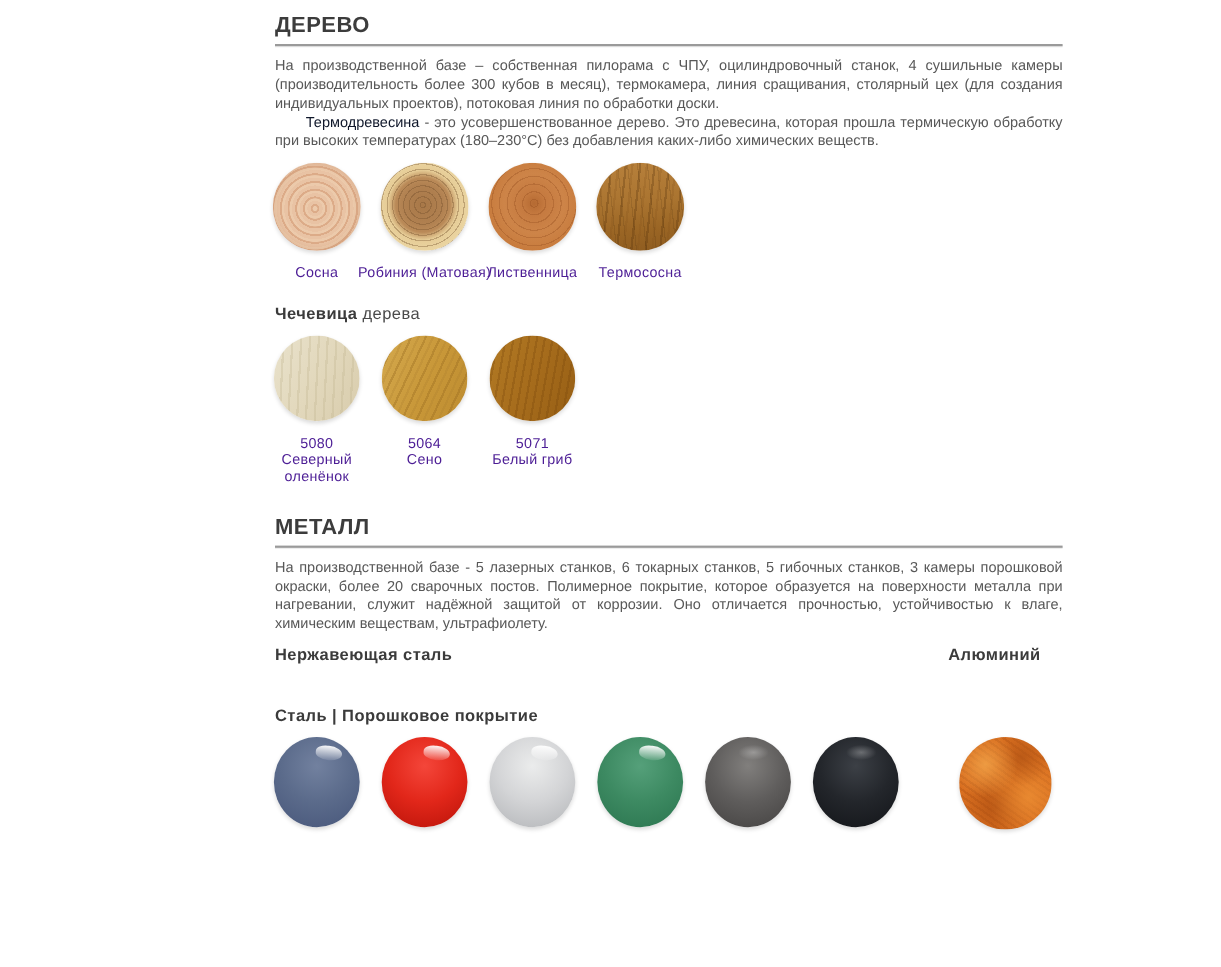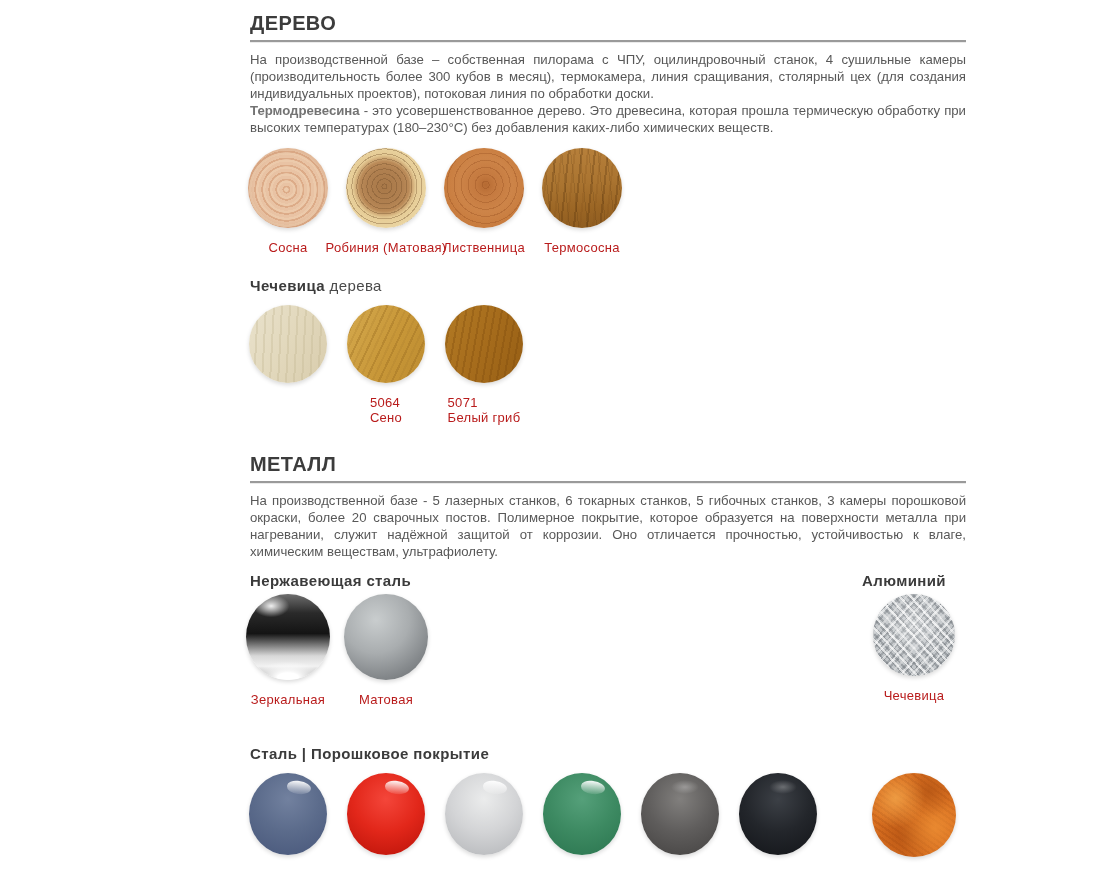--- a/index.html
+++ b/index.html
@@ -6,31 +6,31 @@
   body{width:1110px;height:879px;position:relative;font-family:"Liberation Sans",sans-serif;color:#555;overflow:hidden;}
   .content{position:absolute;left:250px;top:0;width:716px;}
 
   
   .sec-title{margin:0;padding-top:12px;font-size:20px;font-weight:700;letter-spacing:.4px;color:#3c3c3c;}
   .rule{height:2px;background:#9a9a9a;margin-top:5px;box-shadow:0 1px 0 rgba(0,0,0,.08);}
 
   
   .para{margin:0;font-size:13.2px;line-height:17px;text-align:justify;color:#585858;}
   .para.first{margin-top:9px;}
-  .lead{font-weight:700;color:#737373;}
+  .lead{font-weight:400;color:#0f172a;margin-left:28px;}
 
   
   .sub-title{font-size:15px;color:#3b3b3b;letter-spacing:.4px;font-weight:700;}
   .sub-title .light{font-weight:400;color:#4a4a4a;}
 
   
   .row{display:flex;margin-left:-11px;align-items:flex-start;}
   .cell{width:98px;display:flex;flex-direction:column;align-items:center;flex:none;}
   .cell.right{margin-left:auto;width:104px;}
-  .label{margin-top:12px;font-size:13px;line-height:15px;color:#b91c1c;letter-spacing:.3px;}
+  .label{margin-top:12px;font-size:13px;line-height:15px;color:#4c1d95;text-align:center;letter-spacing:.3px;}
   .label.nowrap{white-space:nowrap;}
   .code-line{display:block;}
 
   
   .sw{border-radius:50%;box-shadow:0 2px 4px rgba(0,0,0,.15);flex:none;}
   .sw80{width:80px;height:80px;}
   .sw78{width:78px;height:78px;}
 
   
   .pine{background:
@@ -137,20 +137,21 @@
       <div class="sw sw80 thermopine"></div>
       <div class="label nowrap">Термососна</div>
     </div>
   </div>
 
   <div class="sub-title impreg-title"><span>Чечевица</span> <span class="light">дерева</span></div>
 
   <div class="row impreg-row">
     <div class="cell">
       <div class="sw sw78 t5080"></div>
+      <div class="label"><span class="code-line">5080</span><span>Северный оленёнок</span></div>
     </div>
     <div class="cell">
       <div class="sw sw78 t5064"></div>
       <div class="label"><span class="code-line">5064</span><span>Сено</span></div>
     </div>
     <div class="cell">
       <div class="sw sw78 t5071"></div>
       <div class="label"><span class="code-line">5071</span><span>Белый гриб</span></div>
     </div>
   </div>
@@ -158,34 +159,20 @@
   <h2 class="sec-title metal-title">МЕТАЛЛ</h2>
   <div class="rule"></div>
 
   <p class="para first">На производственной базе - 5 лазерных станков, 6 токарных станков, 5 гибочных станков, 3 камеры порошковой окраски, более 20 сварочных постов. Полимерное покрытие, которое образуется на поверхности металла при нагревании, служит надёжной защитой от коррозии. Оно отличается прочностью, устойчивостью к влаге, химическим веществам, ультрафиолету.</p>
 
   <div class="steel-heads">
     <div class="sub-title">Нержавеющая сталь</div>
     <div class="sub-title right-head">Алюминий</div>
   </div>
 
-  <div class="row steel-row">
-    <div class="cell">
-      <div class="sw sphere84 mirror"></div>
-      <div class="label nowrap">Зеркальная</div>
-    </div>
-    <div class="cell">
-      <div class="sw sphere84 matte-steel"></div>
-      <div class="label nowrap">Матовая</div>
-    </div>
-    <div class="cell right">
-      <div class="sw checker"></div>
-      <div class="label nowrap">Чечевица</div>
-    </div>
-  </div>
 
   <div class="sub-title powder-title">Сталь | Порошковое покрытие</div>
 
   <div class="row powder-row">
     <div class="cell">
       <div class="sw ral gloss ral5000"></div>
 
     </div>
     <div class="cell">
       <div class="sw ral gloss ral3020"></div>

